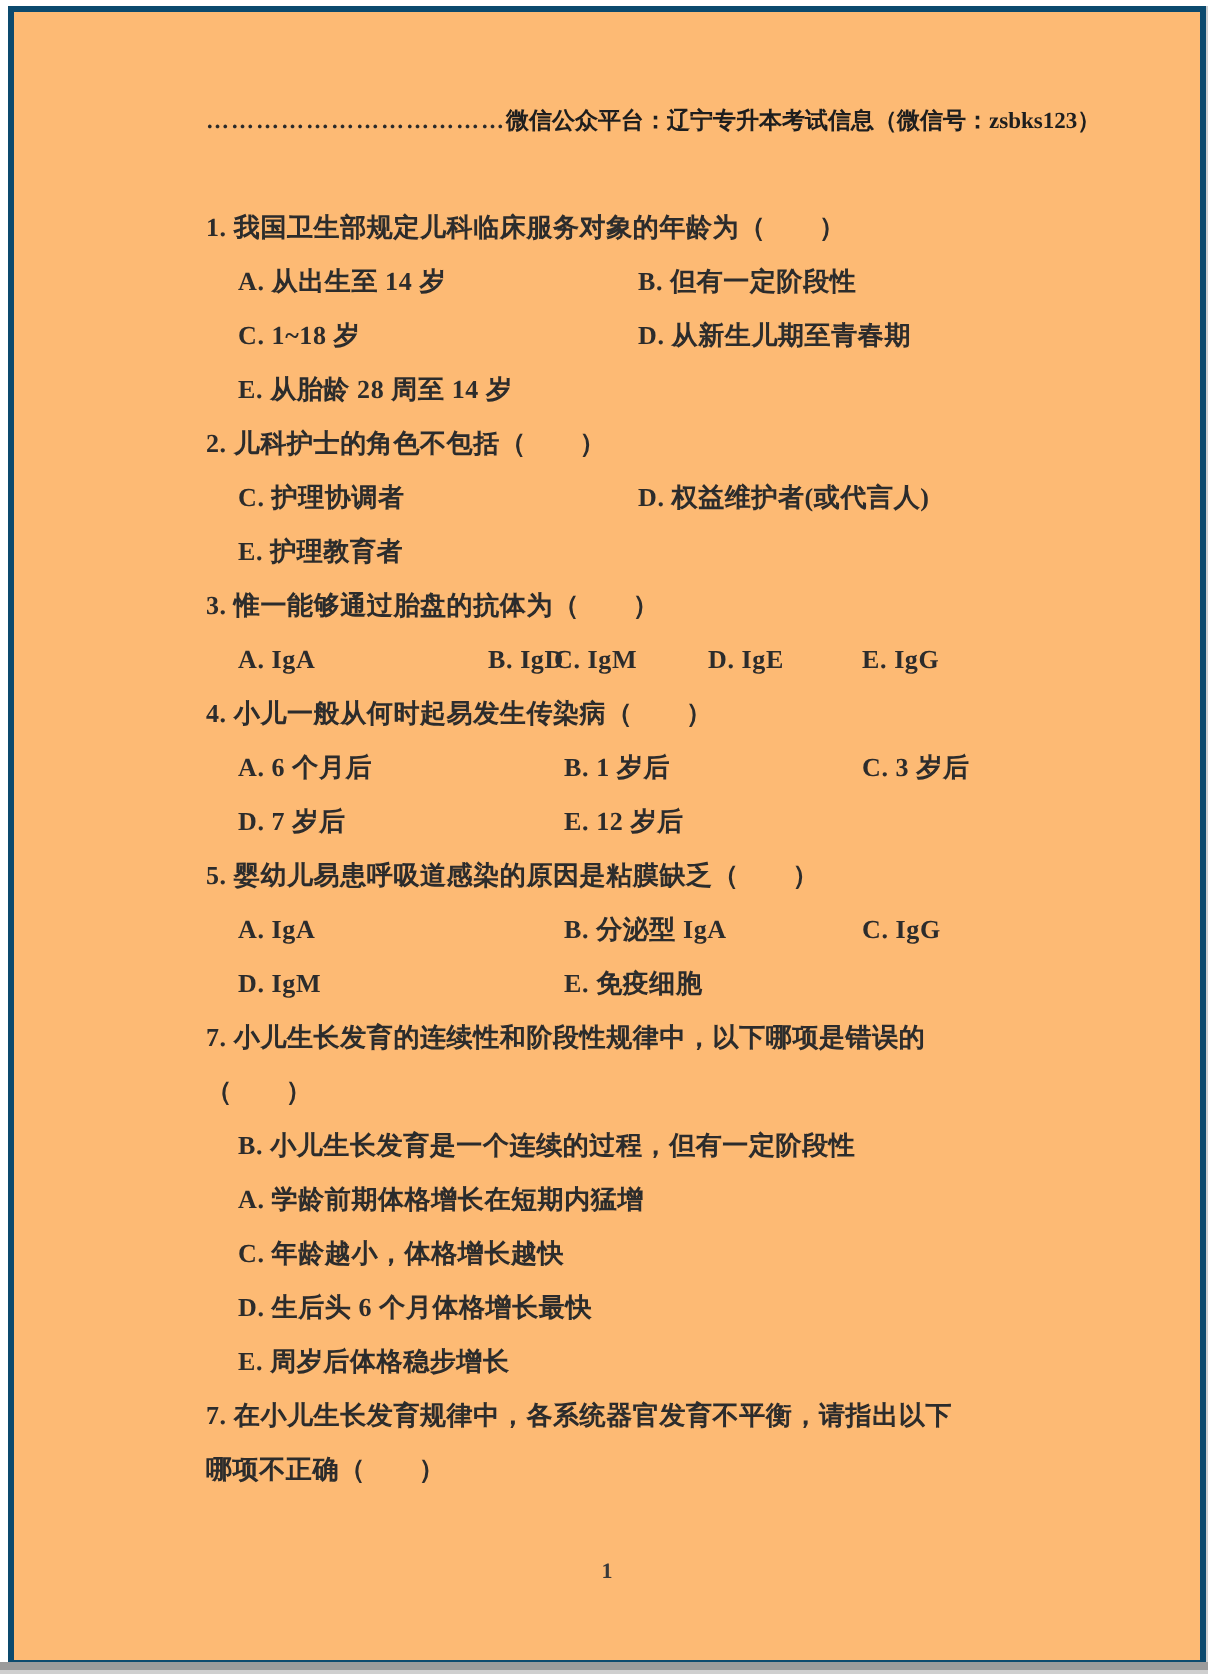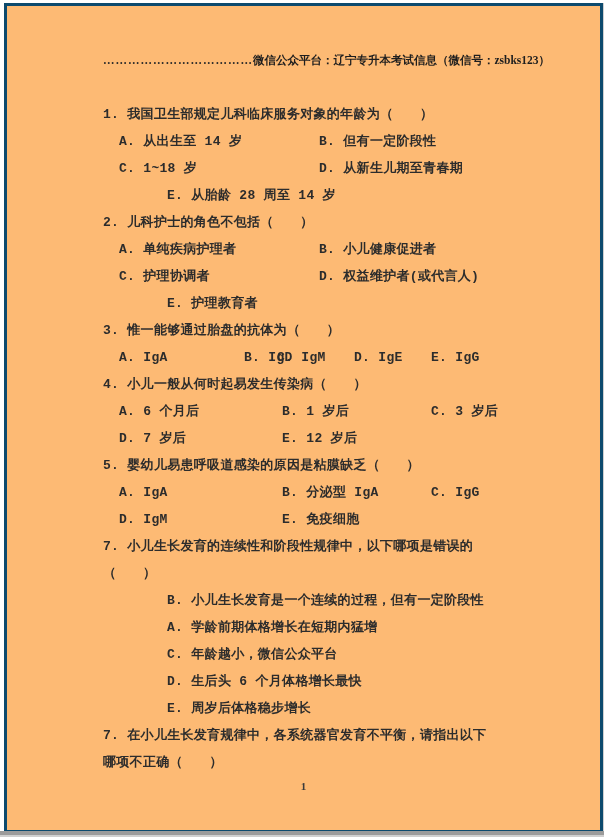--- a/index.html
+++ b/index.html
@@ -53,38 +53,37 @@
   }
   .header-line .dots {
     letter-spacing: 1px;
     color: #2a2a2a;
   }
   .body-text {
     position: absolute;
     top: 94px;
     left: 0;
     right: 0;
-    font-family: Liberation Mono, monospace;
   }
   .line {
     position: relative;
     height: 27px;
   }
   .line > span {
     position: absolute;
     top: 50%;
     transform: translateY(-50%);
     white-space: nowrap;
     font-size: 13px;
     font-weight: 600;
     color: #2c2c2c;
     letter-spacing: 0.3px;
   }
   .ql  { left: 96px; }
-  .c1  { left: 112px; margin-left: 48px; }
+  .c1  { left: 112px; }
   .c2-1 { left: 112px; }
   .c2-2 { left: 312px; }
   .c3-1 { left: 112px; }
   .c3-2 { left: 275px; }
   .c3-3 { left: 424px; }
   .c5-1 { left: 112px; }
   .c5-2 { left: 193px; margin-left: 44px; }
   .c5-3 { left: 270px; }
   .c5-4 { left: 347px; }
   .c5-5 { left: 424px; }
@@ -122,24 +121,20 @@
       <span class="c2-2">D. 从新生儿期至青春期</span>
     </div>
     <div class="line">
       <span class="c1">E. 从胎龄 28 周至 14 岁</span>
     </div>
 
     <div class="line">
       <span class="ql">2. 儿科护士的角色不包括（　　）</span>
     </div>
     <div class="line">
-      <span class="c2-1">A. 单纯疾病护理者</span>
-      <span class="c2-2">B. 小儿健康促进者</span>
-    </div>
-    <div class="line">
       <span class="c2-1">C. 护理协调者</span>
       <span class="c2-2">D. 权益维护者(或代言人)</span>
     </div>
     <div class="line">
       <span class="c1">E. 护理教育者</span>
     </div>
 
     <div class="line">
       <span class="ql">3. 惟一能够通过胎盘的抗体为（　　）</span>
     </div>
@@ -183,21 +178,21 @@
     <div class="line">
       <span class="ql">（　　）</span>
     </div>
     <div class="line">
       <span class="c1">B. 小儿生长发育是一个连续的过程，但有一定阶段性</span>
     </div>
     <div class="line">
       <span class="c1">A. 学龄前期体格增长在短期内猛增</span>
     </div>
     <div class="line">
-      <span class="c1">C. 年龄越小，微信公众平台</span>
+      <span class="c1">C. 年龄越小，体格增长越快</span>
     </div>
     <div class="line">
       <span class="c1">D. 生后头 6 个月体格增长最快</span>
     </div>
     <div class="line">
       <span class="c1">E. 周岁后体格稳步增长</span>
     </div>
 
     <div class="line">
       <span class="ql">7. 在小儿生长发育规律中，各系统器官发育不平衡，请指出以下</span>

